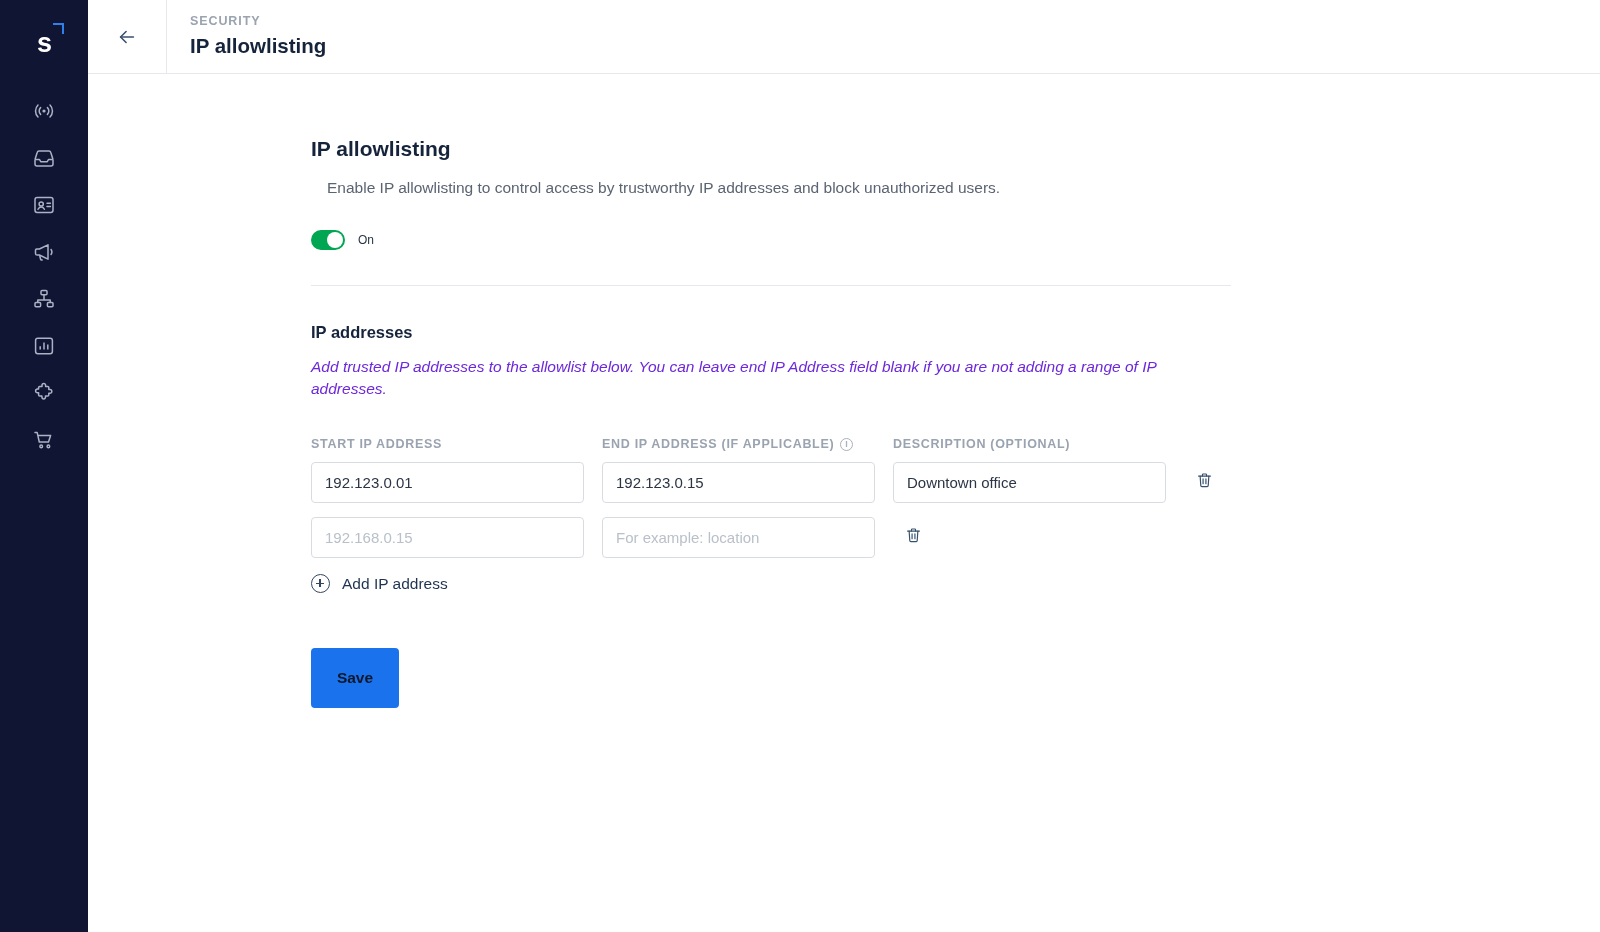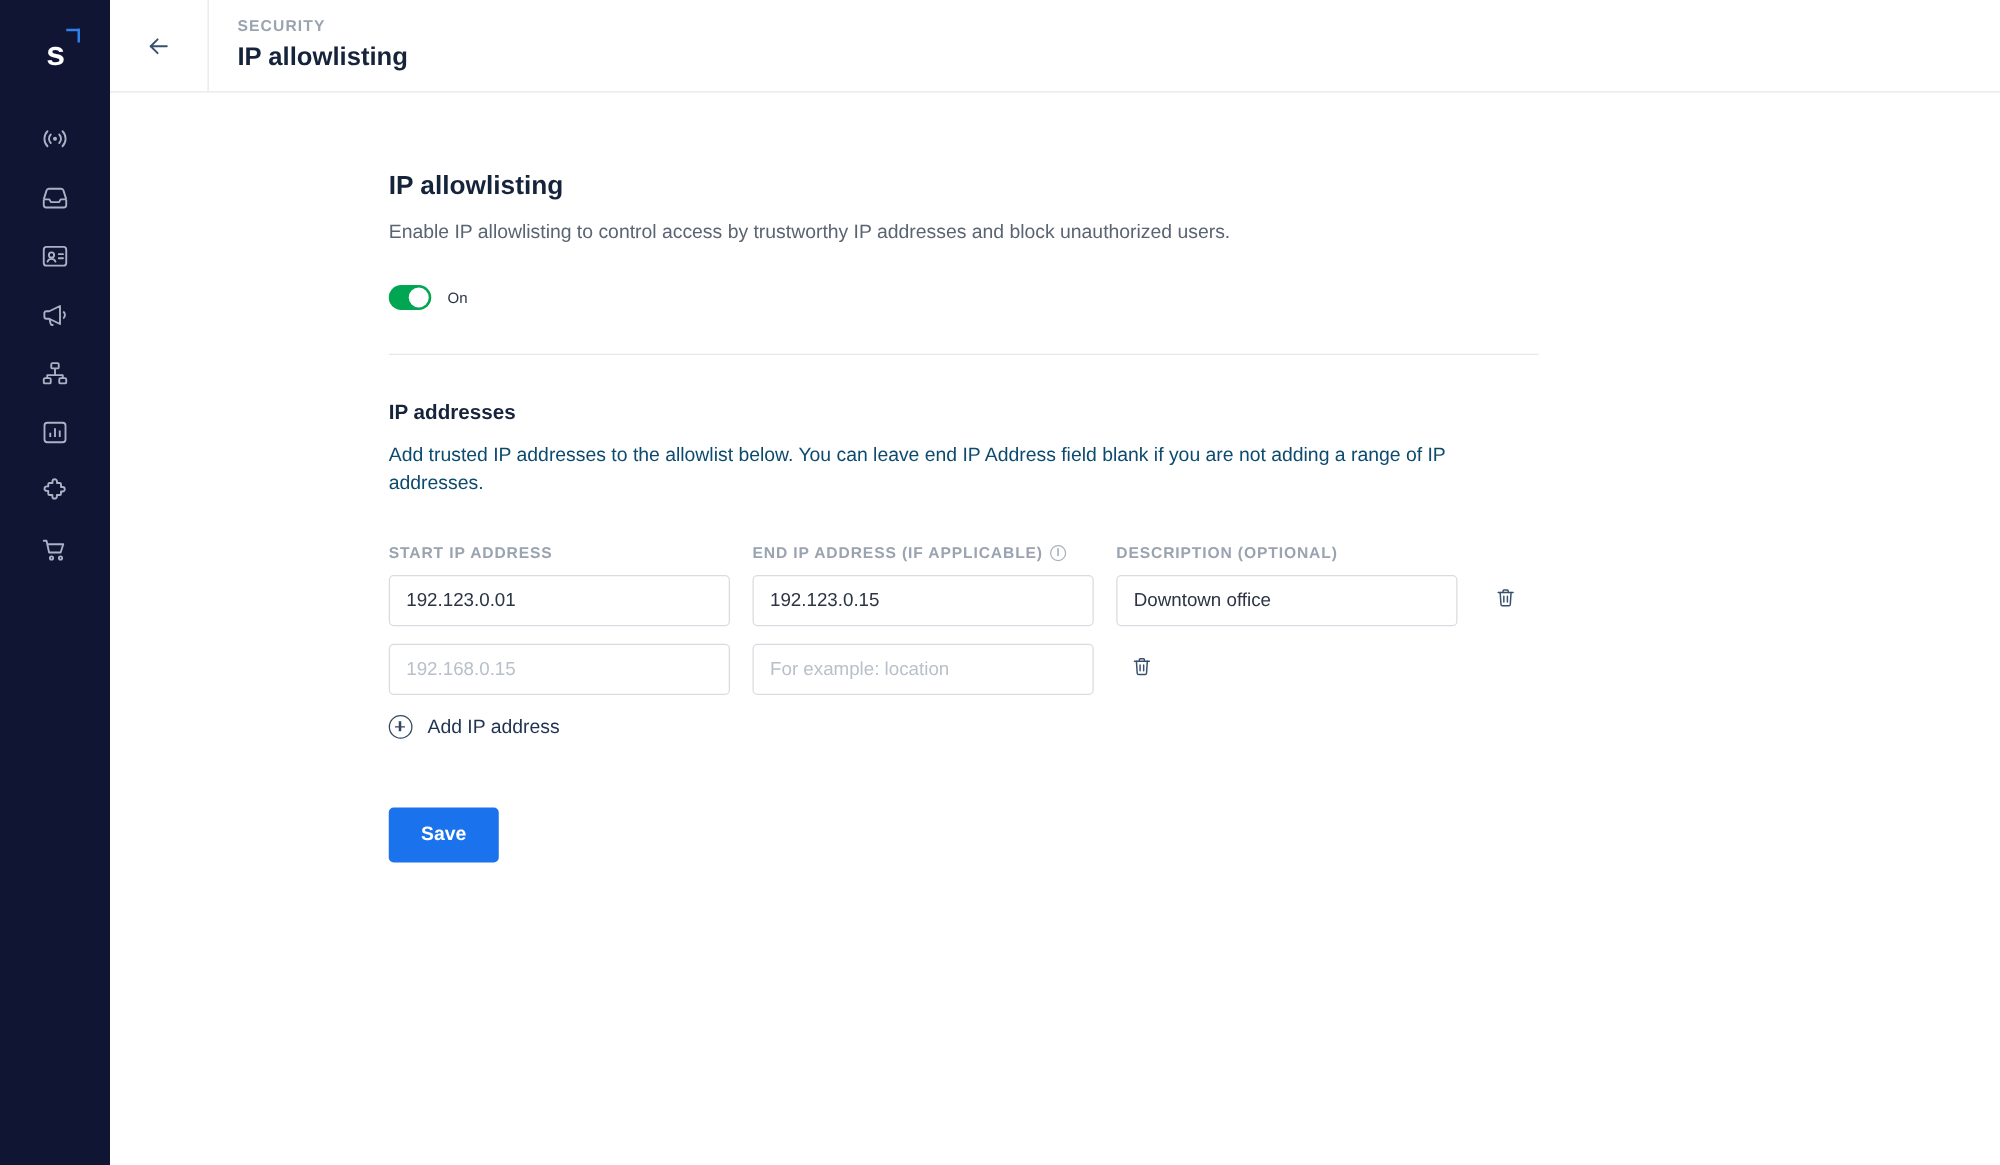--- a/index.html
+++ b/index.html
@@ -126,21 +126,21 @@
   }
   .panel { width: 940px; }
   h2.section-title {
     margin: 0 0 14px 0;
     font-size: 21px;
     font-weight: 700;
     color: #15233b;
     line-height: 1.2;
   }
   p.section-desc {
-    margin: 0;
+    margin: 16px;
     font-size: 15.5px;
     color: #5b6472;
     line-height: 1.45;
     max-width: 930px;
   }
 
   .toggle-row {
     display: flex;
     align-items: center;
     margin-top: 30px;
@@ -179,23 +179,24 @@
   .subsection { margin-top: 37px; }
   h3.sub-title {
     margin: 0 0 14px 0;
     font-size: 16.5px;
     font-weight: 700;
     color: #15233b;
   }
   p.sub-desc {
     margin: 0;
     font-size: 15.5px;
-    color: #0c4a6e;
+    color: #6d28d9;
     line-height: 1.47;
     width: 920px;
+    font-style: italic;
   }
 
   
   .iptable { margin-top: 36px; }
   .col-headers {
     display: flex;
     align-items: center;
     gap: 18px;
     margin-bottom: 11px;
   }
@@ -278,25 +279,25 @@
   .add-icon::before { left: 3.6px; top: 7.3px; width: 8.4px; height: 1.6px; }
   .add-icon::after  { top: 3.6px; left: 7.3px; height: 8.4px; width: 1.6px; }
   .add-label {
     font-size: 15.5px;
     font-weight: 400;
     color: #1f3350;
   }
 
   .save-btn {
     margin-top: 55px;
-    height: 44px;
+    height: 60px;
     min-width: 88px;
     padding: 0 22px;
     background: #1a73ec;
-    color: #ffffff;
+    color: #0f172a;
     font-size: 15.5px;
     font-weight: 700;
     border: none;
     border-radius: 4px;
     cursor: pointer;
     font-family: "Liberation Sans", sans-serif;
   }
 </style>
 </head>
 <body>

